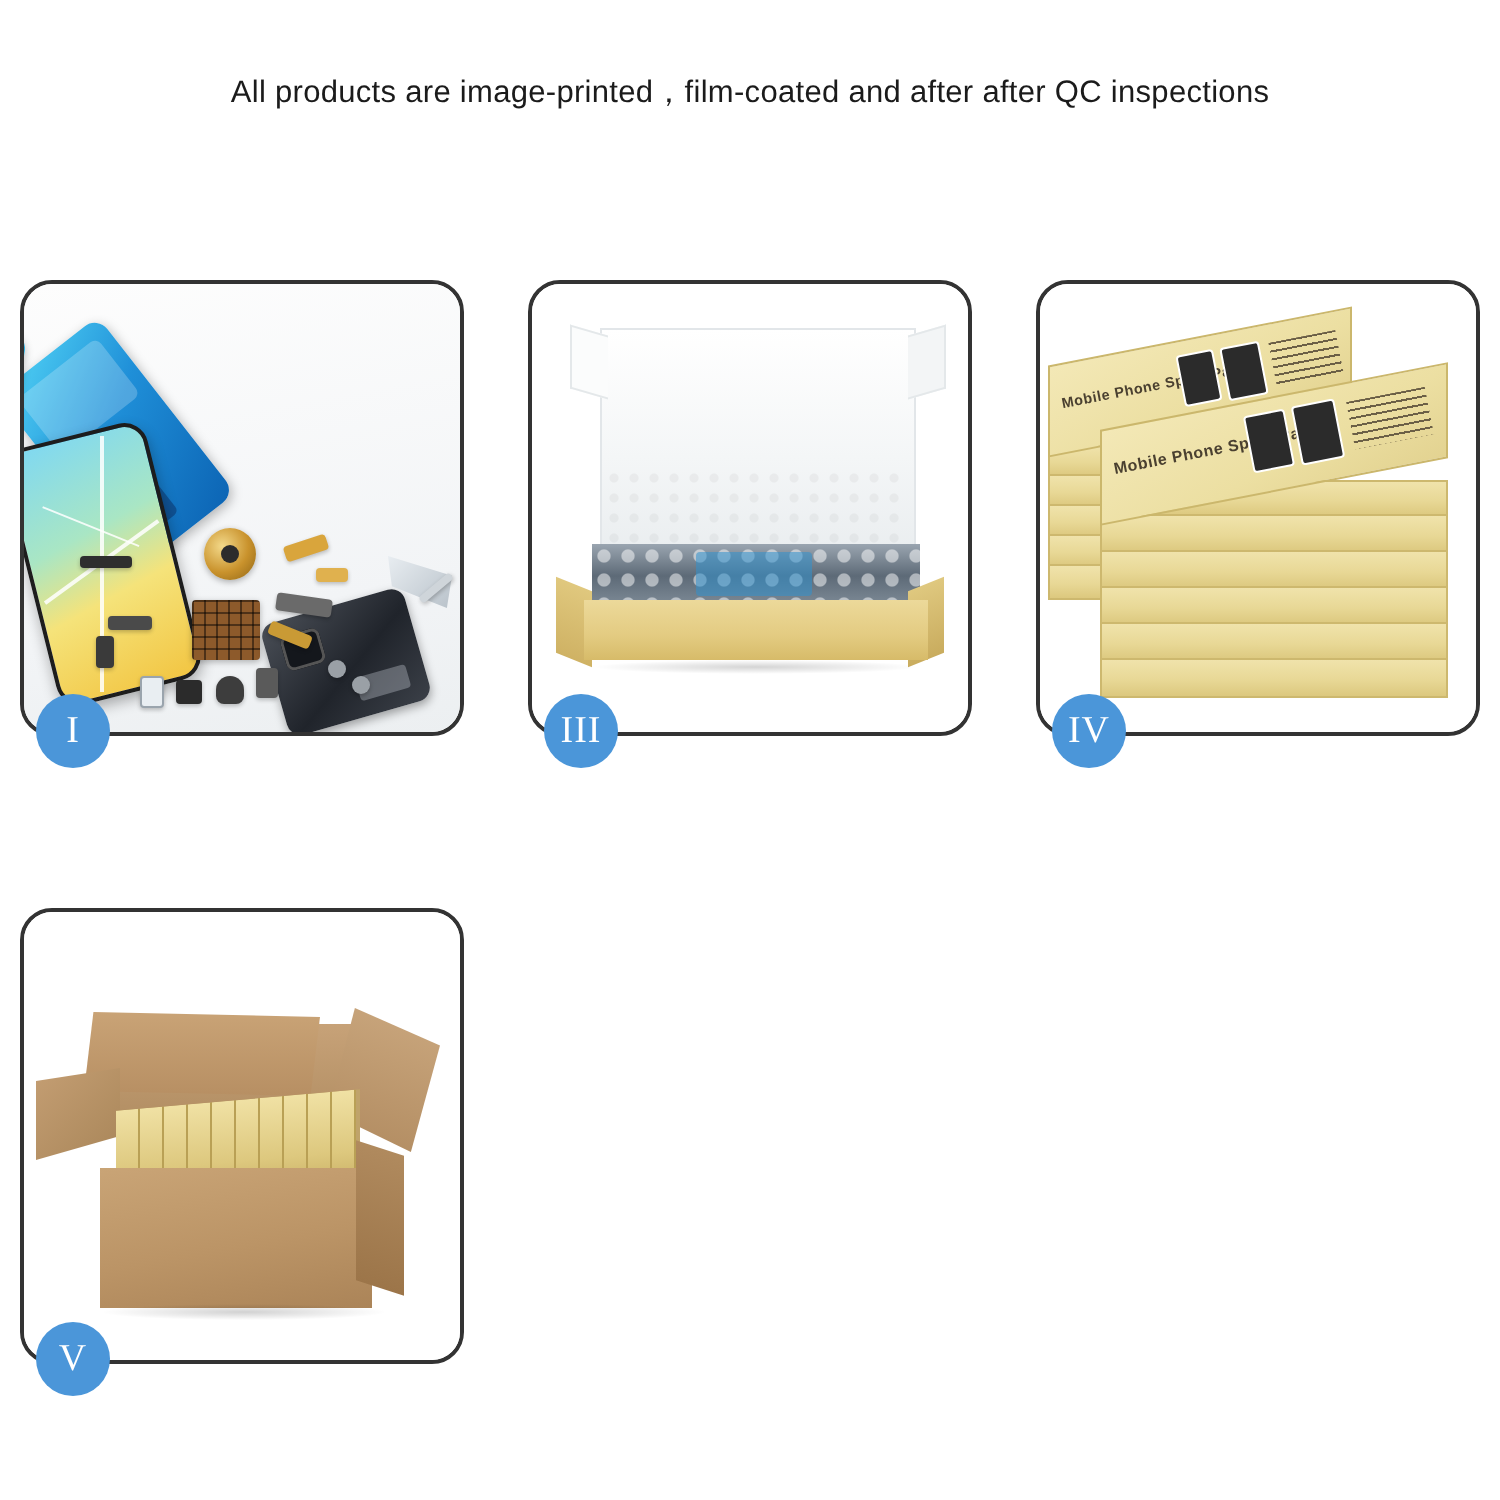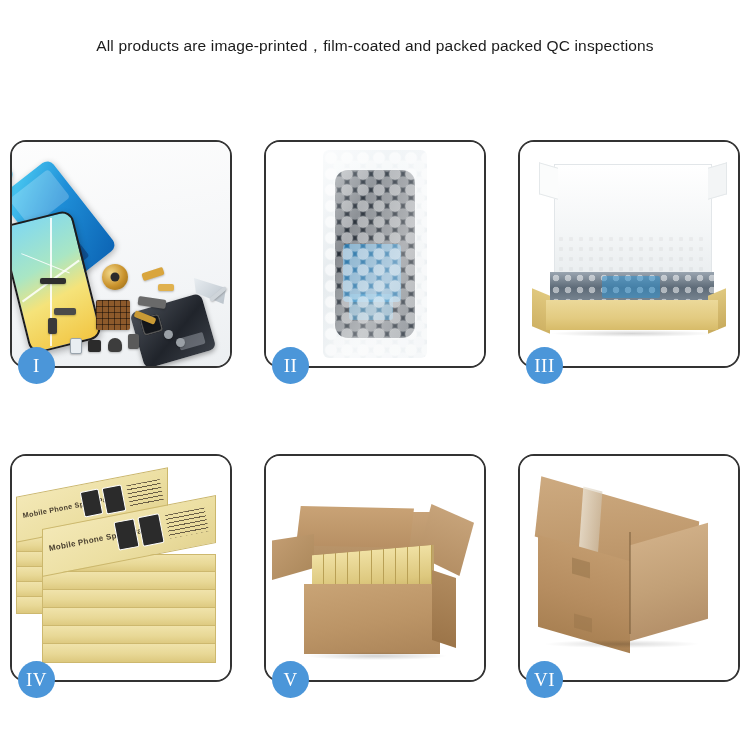--- a/index.html
+++ b/index.html
@@ -394,21 +394,21 @@
     position:absolute; left:26px; top:184px; width:152px; height:8px;
     background:radial-gradient(ellipse at center, rgba(0,0,0,.15), rgba(0,0,0,0) 72%);
   }
 </style>
 </head>
 <body>
 
 <div class="page">
 
   <div class="header">
-    <div class="subtitle">All products are image-printed，film-coated and packed packed QC inspections</div>
+    <div class="subtitle">All products are image-printed，film-coated and after after QC inspections</div>
   </div>
 
   <div class="grid">
 
     <div class="panel">
       <div class="panel-inner p1">
         <div class="blue-lcd"></div>
         <div class="phone-fan">
           <div class="fan-p fan5"></div>
 
@@ -433,33 +433,20 @@
         <span class="prt prt-i"></span>
         <span class="prt prt-j"></span>
         <span class="prt prt-k"></span>
         <span class="prt prt-l"></span>
         <span class="prt prt-m"></span>
         <span class="prt prt-n"></span>
       </div>
       <div class="badge">I</div>
     </div>
 
-    <div class="panel">
-      <div class="panel-inner p2">
-        <div class="bubble-pack">
-          <div class="wrapped-phone">
-            <span class="wp-blue"></span>
-            <span class="wp-blue2"></span>
-          </div>
-          <div class="bubbles"></div>
-          <div class="pack-sheen"></div>
-        </div>
-      </div>
-      <div class="badge">II</div>
-    </div>
 
     <div class="panel">
       <div class="panel-inner p3">
         <div class="box3-lid"></div>
         <div class="box3-foam"></div>
         <div class="box3-content"></div>
         <div class="box3-lflap"></div>
         <div class="box3-rflap"></div>
         <div class="box3-front"></div>
         <div class="box3-shadow"></div>
@@ -519,28 +506,15 @@
           <span class="yb" style="left:96px;"></span>
           <span class="yb" style="left:108px;"></span>
         </div>
         <div class="c5-front"></div>
         <div class="c5-rside"></div>
         <div class="c5-shadow"></div>
       </div>
       <div class="badge">V</div>
     </div>
 
-    <div class="panel">
-      <div class="panel-inner p6">
-        <div class="c6-top"></div>
-        <div class="c6-tape"></div>
-        <div class="c6-left"></div>
-        <div class="c6-right"></div>
-        <div class="c6-seam"></div>
-        <div class="c6-tab1"></div>
-        <div class="c6-tab2"></div>
-        <div class="c6-shadow"></div>
-      </div>
-      <div class="badge">VI</div>
-    </div>
 
   </div>
 </div>
 
 </body></html>

